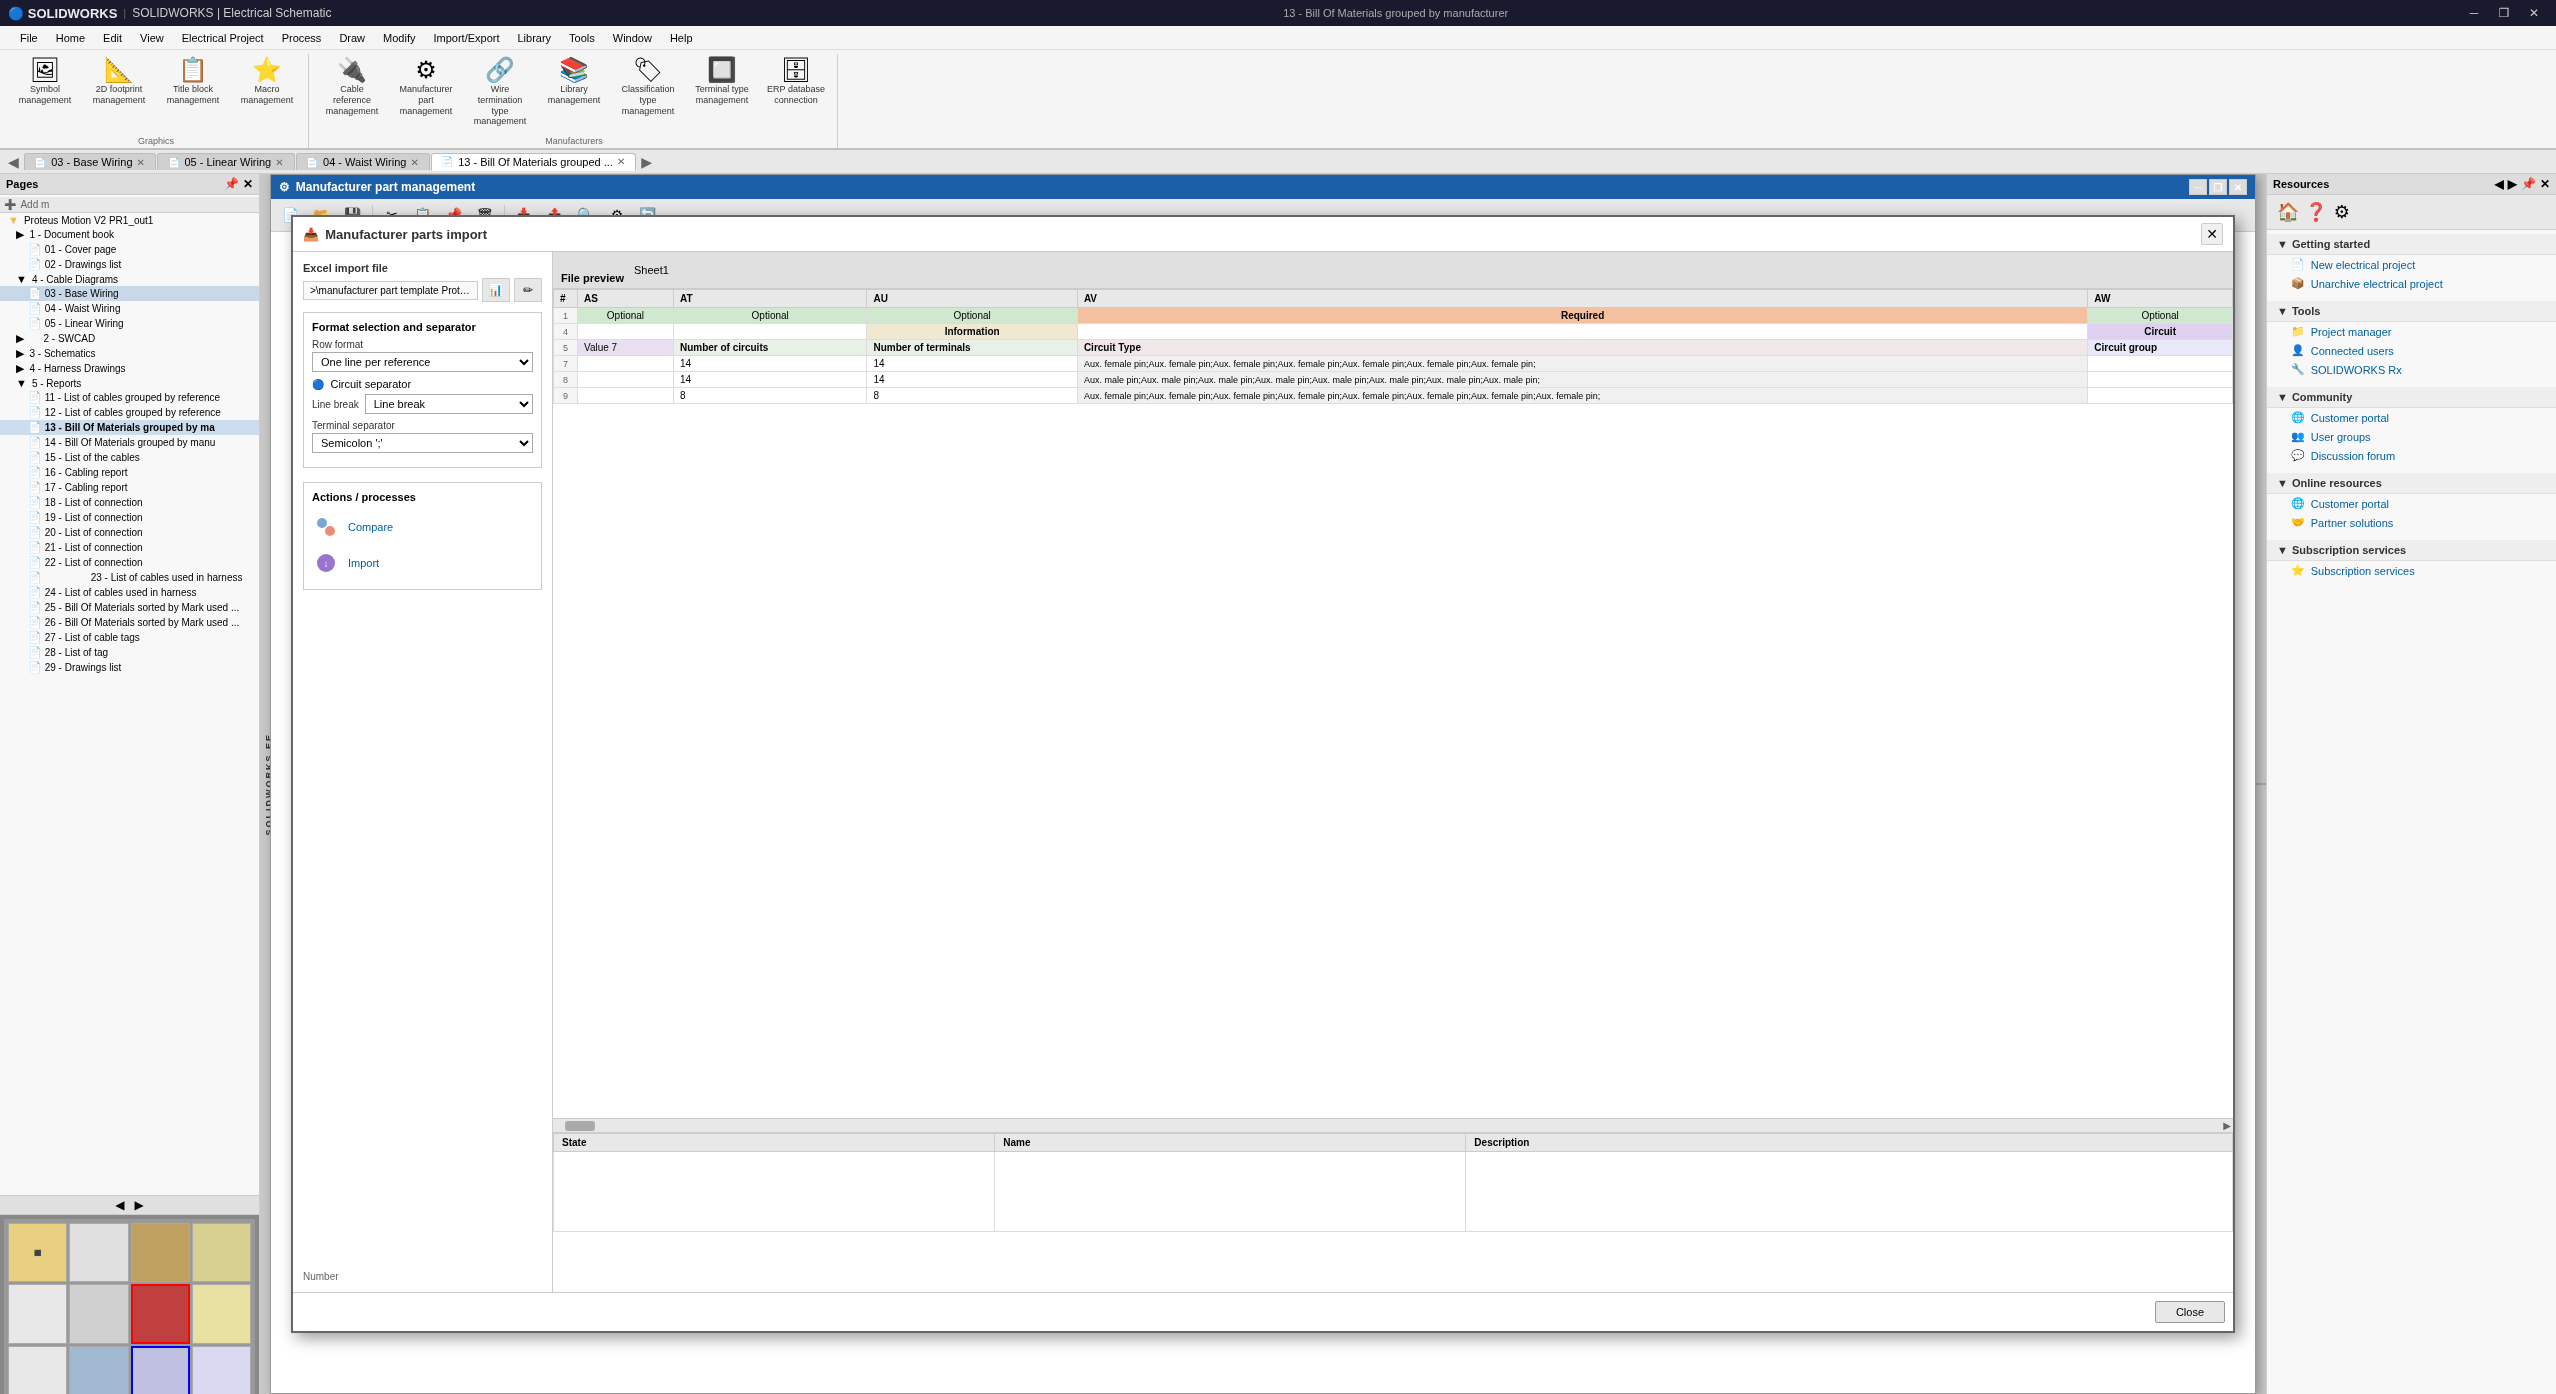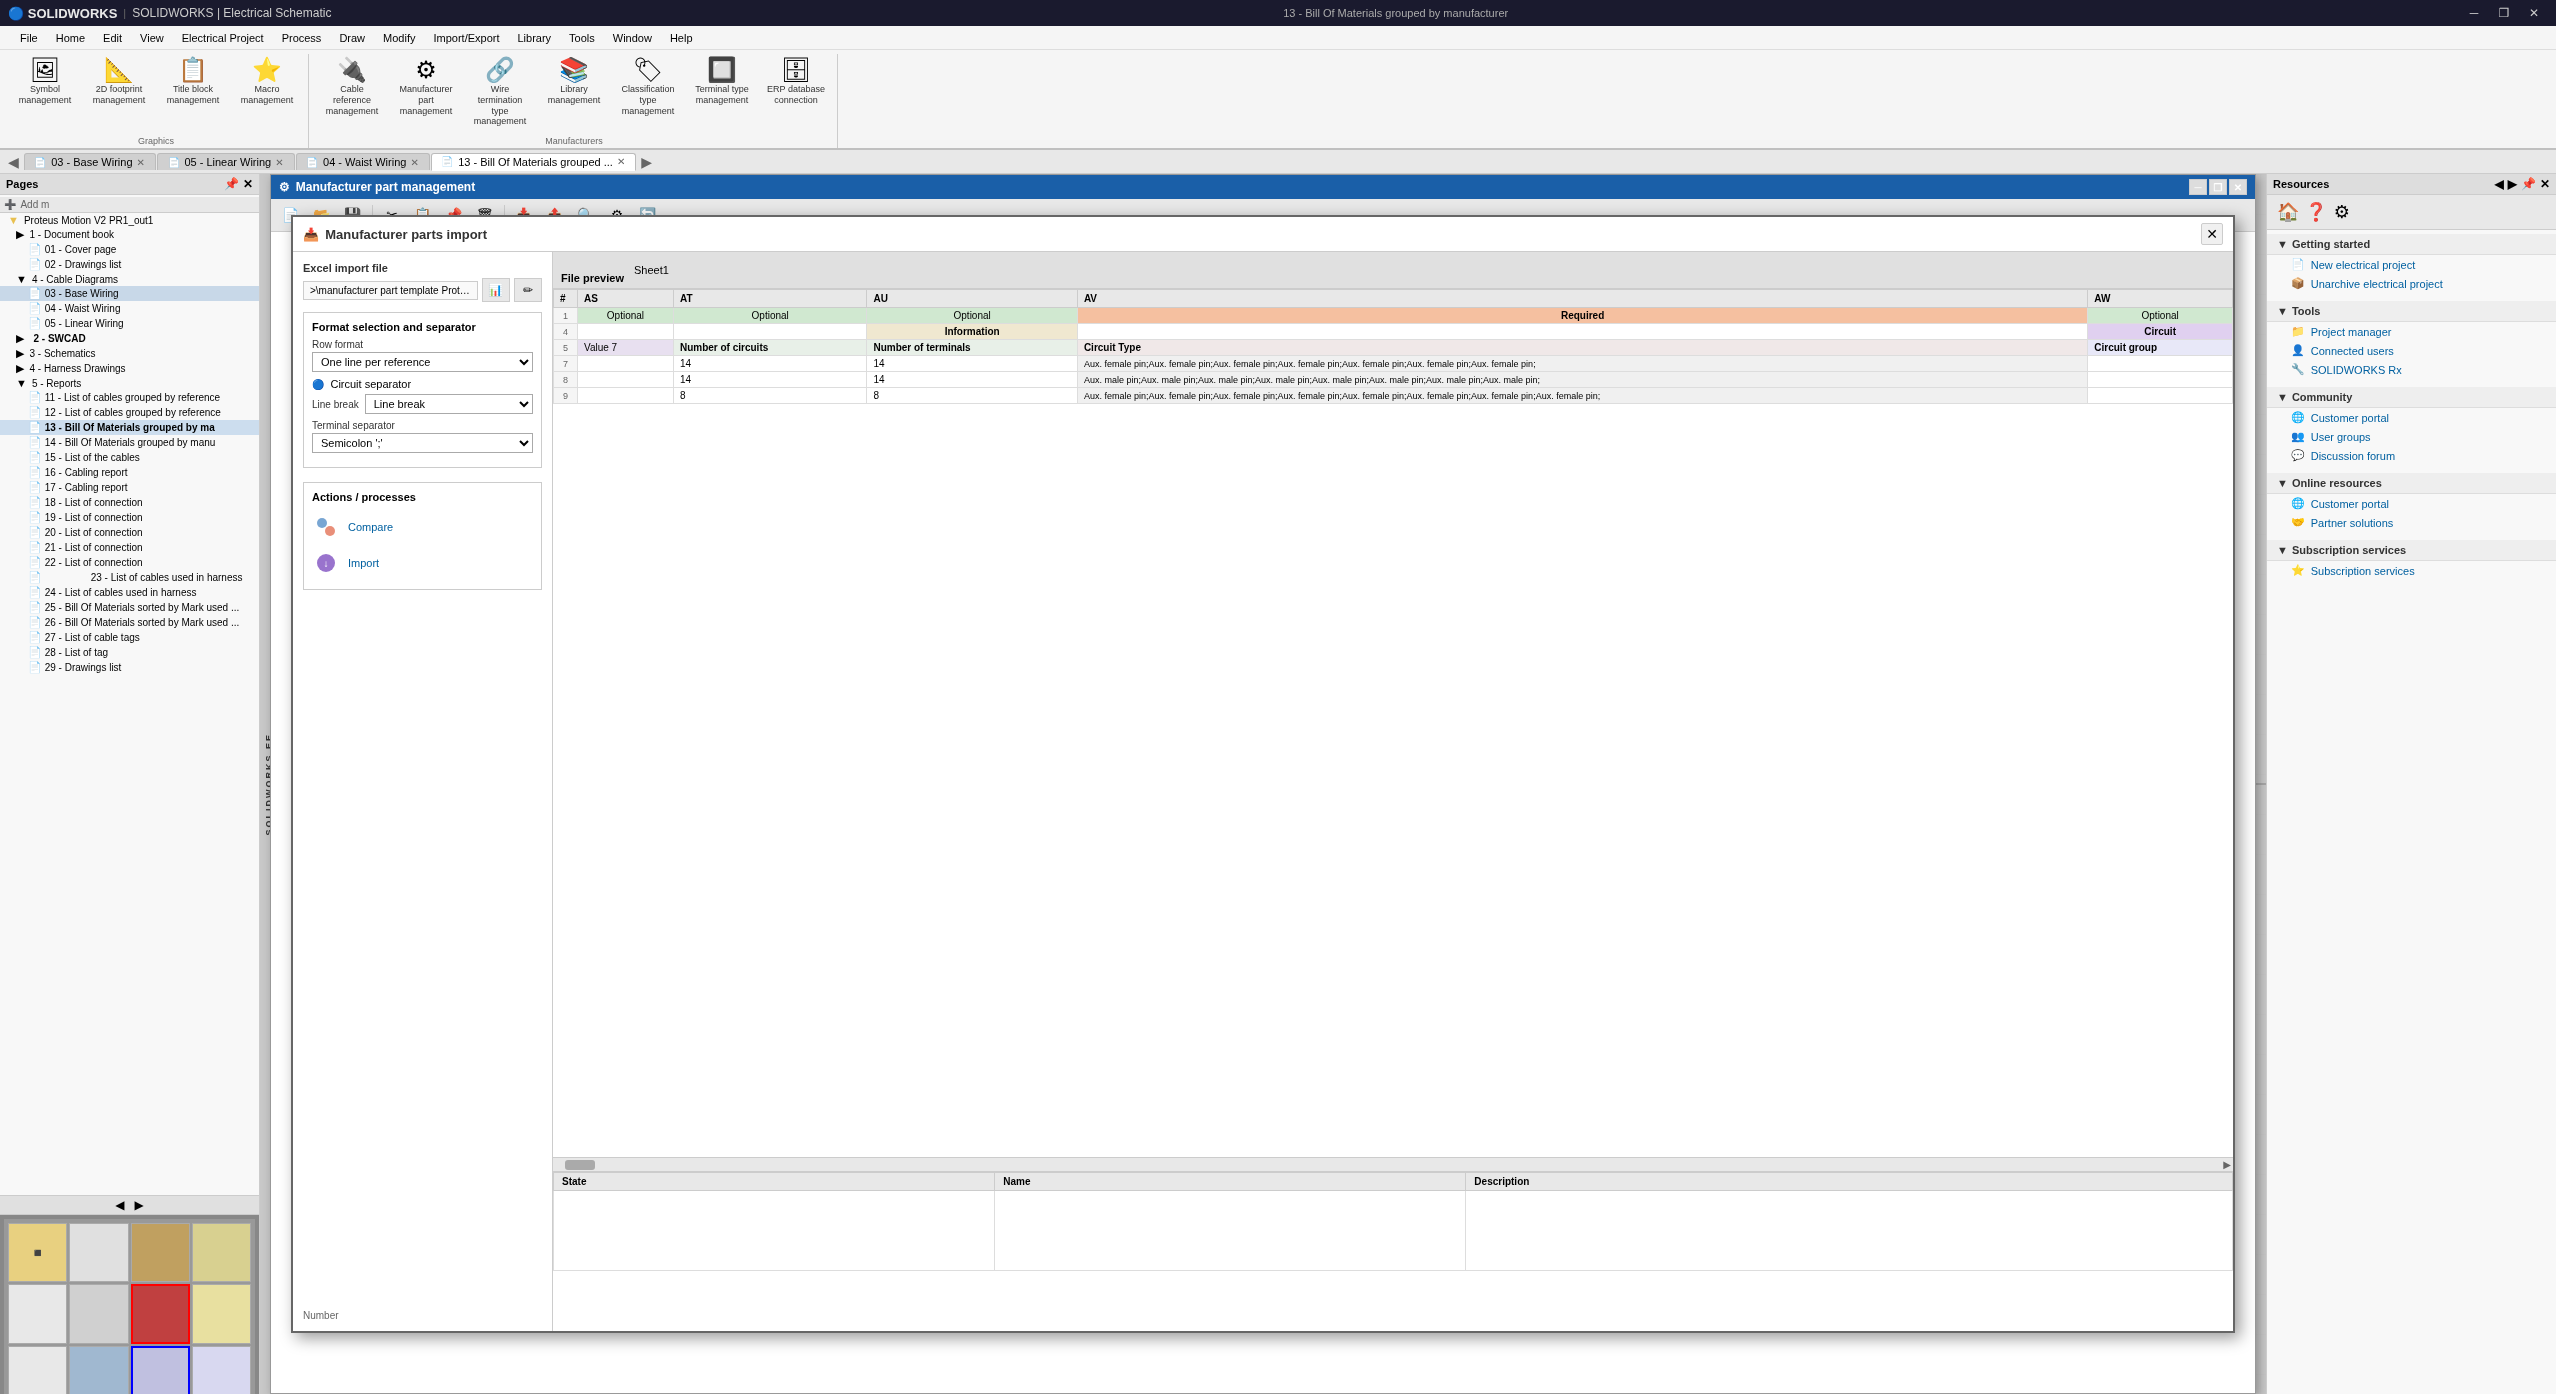--- a/index.html
+++ b/index.html
@@ -309,21 +309,21 @@
         <span style="font-size:10px;">04 - Waist Wiring</span>
       </div>
       <div class="tree-item">
         <span class="indent" style="width:24px;"></span>
         <span class="icon tree-icon-page">📄</span>
         <span style="font-size:10px;">05 - Linear Wiring</span>
       </div>
       <div class="tree-item">
         <span class="indent" style="width:12px;"></span>
         <span class="icon">▶</span>
-        <span style="font-size:10px;margin-left:6px;font-weight:bold;">2 - SWCAD</span>
+        <span style="font-size:10px;margin-left:16px;">2 - SWCAD</span>
       </div>
       <div class="tree-item">
         <span class="indent" style="width:12px;"></span>
         <span class="icon">▶</span>
         <span style="font-size:10px;margin-left:2px;">3 - Schematics</span>
       </div>
       <div class="tree-item">
         <span class="indent" style="width:12px;"></span>
         <span class="icon">▶</span>
         <span style="font-size:10px;margin-left:2px;">4 - Harness Drawings</span>
@@ -692,20 +692,23 @@
                       <td style="height:80px;"></td>
                       <td></td>
                       <td></td>
                     </tr>
                   </tbody>
                 </table>
               </div>
             </div>
           </div>
 
+          <div class="import-footer">
+            <button class="close-btn">Close</button>
+          </div>
         </div>
       </div>
     </div>
 
   </div>
 
   <div id="right-panel">
     <div id="resources-header">
       <span>Resources</span>
       <div style="display:flex;gap:4px;">

